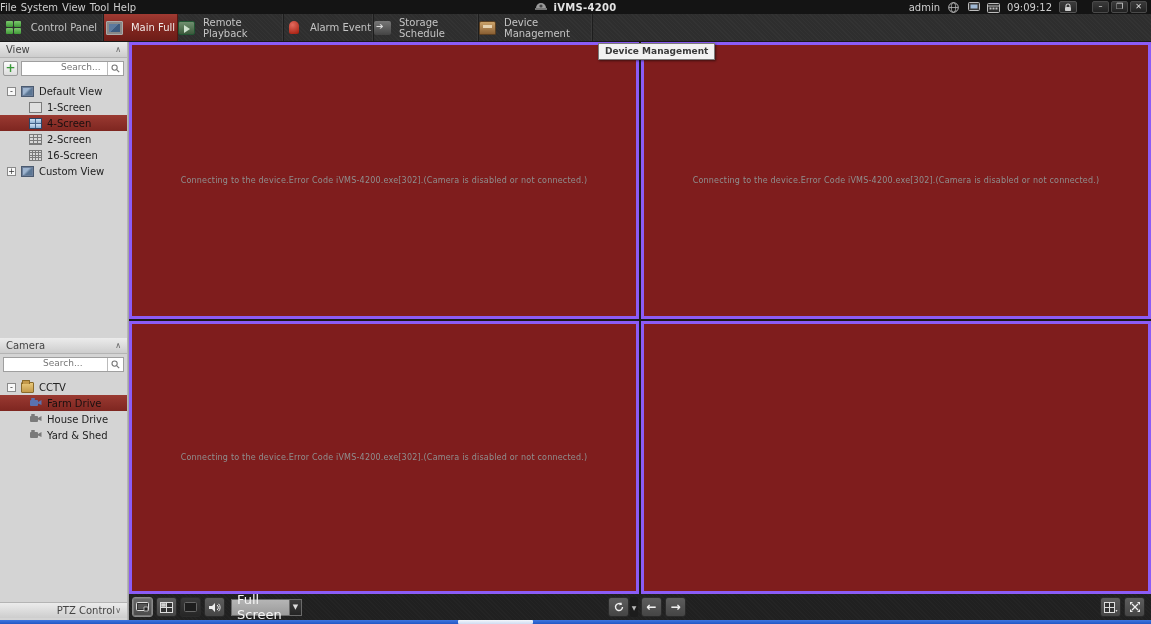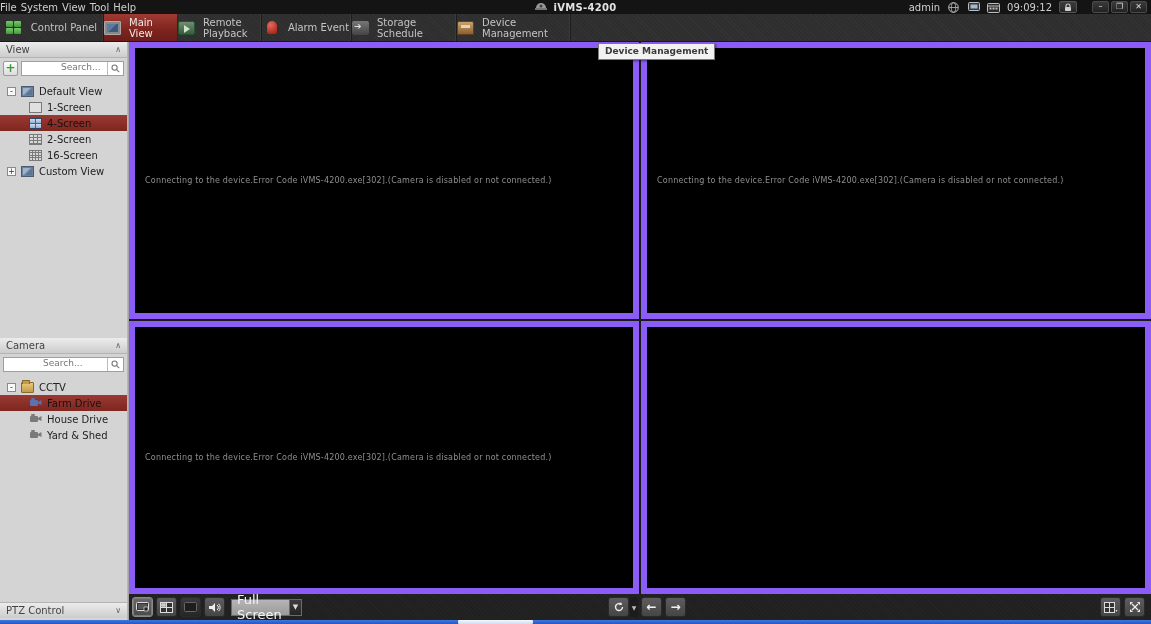--- a/index.html
+++ b/index.html
@@ -63,25 +63,25 @@
   .icn-view::after { content:""; position:absolute; inset:1px; background:linear-gradient(135deg,#9db4cf 40%,#5b7694 60%); }
   .grid1 { background:#e0e0e0; border:1px solid #7a7a7a; }
   .gridN { display:grid; gap:1px; background:#7a7a7a; border:1px solid #7a7a7a; }
   .gridN i { background:#d8d8d8; }
   .grid4s { display:grid; gap:1px; grid-template-columns:1fr 1fr; grid-template-rows:1fr 1fr; background:#44628a; border:1px solid #2c4668; }
   .grid4s i { background:linear-gradient(#cfe0f2,#8fb0d4); }
   .icn-folder { background:linear-gradient(#e8c87a,#c49a4a); border:1px solid #8a6a2a; border-radius:1px; }
   .icn-folder::before { content:""; position:absolute; left:0; top:-3px; width:6px; height:3px; background:#c49a4a; border:1px solid #8a6a2a; border-bottom:0; border-radius:1px 1px 0 0; }
   .cam { color:#7a7a7a; }
   .cam.sel-cam { color:#5a72b0; }
-  .ptz-head { position:absolute; left:0; bottom:2px; width:127px; height:16px; background:linear-gradient(#ececec,#cdcdcd); border-top:1px solid #b4b4b4; color:#444; display:flex; align-items:center; justify-content:space-between; padding:0 6px; }
+  .ptz-head { position:absolute; left:0; bottom:2px; width:127px; height:16px; background:linear-gradient(#ececec,#cdcdcd); border-top:1px solid #b4b4b4; color:#444; display:flex; align-items:center; justify-content:flex-end; padding:0 6px; }
 
   
   .video-area { position:absolute; left:129px; top:42px; width:1022px; height:552px; background:#1a1a1a; }
-  .pane { position:absolute; background:#000000; border:6px solid #8b5cf6; display:flex; align-items:center; }
+  .pane { position:absolute; background:#7f1d1d; border:3px solid #8b5cf6; display:flex; align-items:center; justify-content:center; }
   .pane .msg { color:#8f8f8f; font-size:8px; letter-spacing:.2px; text-align:center; padding:0 10px; }
   .p-tl { left:0; top:0; width:510px; height:277px; }
   .p-tr { left:512px; top:0; width:510px; height:277px; }
   .p-bl { left:0; top:279px; width:510px; height:273px; }
   .p-br { left:512px; top:279px; width:510px; height:273px; }
 
   
   .vtoolbar { position:absolute; left:129px; top:594px; width:1022px; height:26px; background:#202020;
     background-image:repeating-linear-gradient(45deg, rgba(255,255,255,.02) 0 1px, transparent 1px 3px);
     display:flex; align-items:center; }
@@ -168,23 +168,23 @@
       <span class="ticn icn-cp">
           <i></i>
           <i></i>
           <i></i>
           <i></i>
         </span>
       <span>Control Panel</span>
     </div>
     <div class="tab active" style="width:74px">
       <span class="ticn icn-monitor"></span>
-      <span>Main View</span>
-    </div>
-    <div class="tab" style="width:84px">
+      <span>Main Full</span>
+    </div>
+    <div class="tab" style="width:106px">
       <span class="ticn icn-play"></span>
       <span>Remote Playback</span>
     </div>
     <div class="tab" style="width:90px">
       <span class="ticn icn-bell"></span>
       <span>Alarm Event</span>
     </div>
     <div class="tab" style="width:105px">
       <span class="ticn icn-disk"></span>
       <span>Storage Schedule</span>

